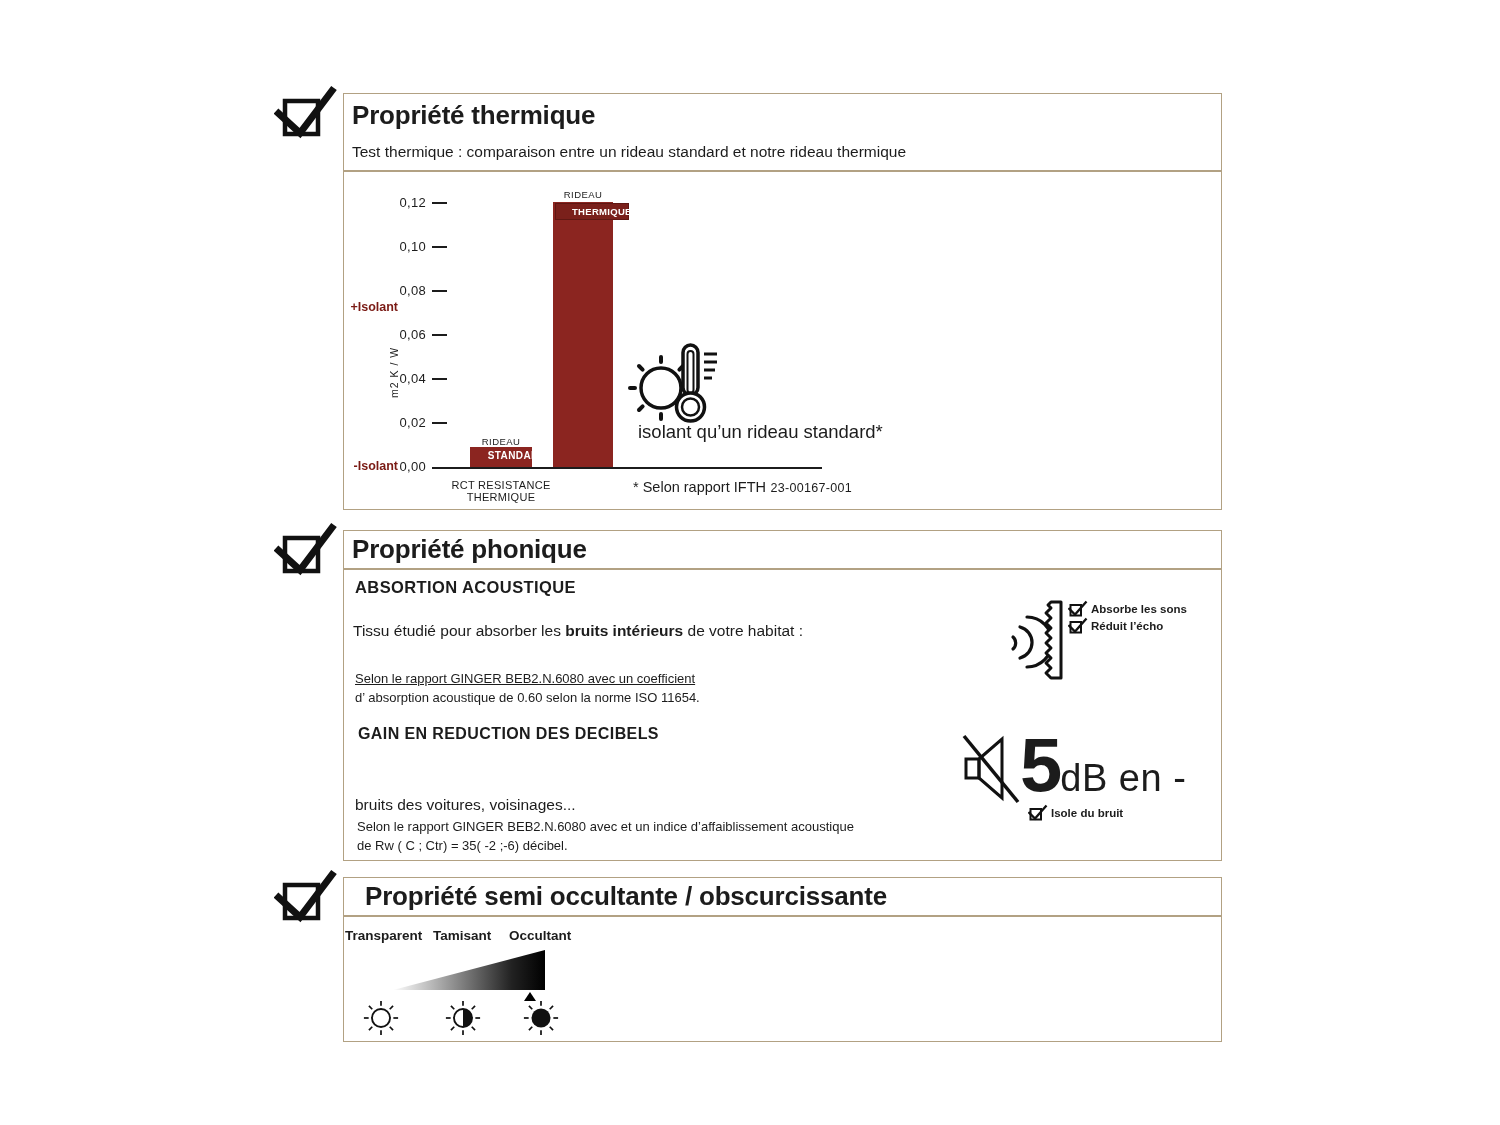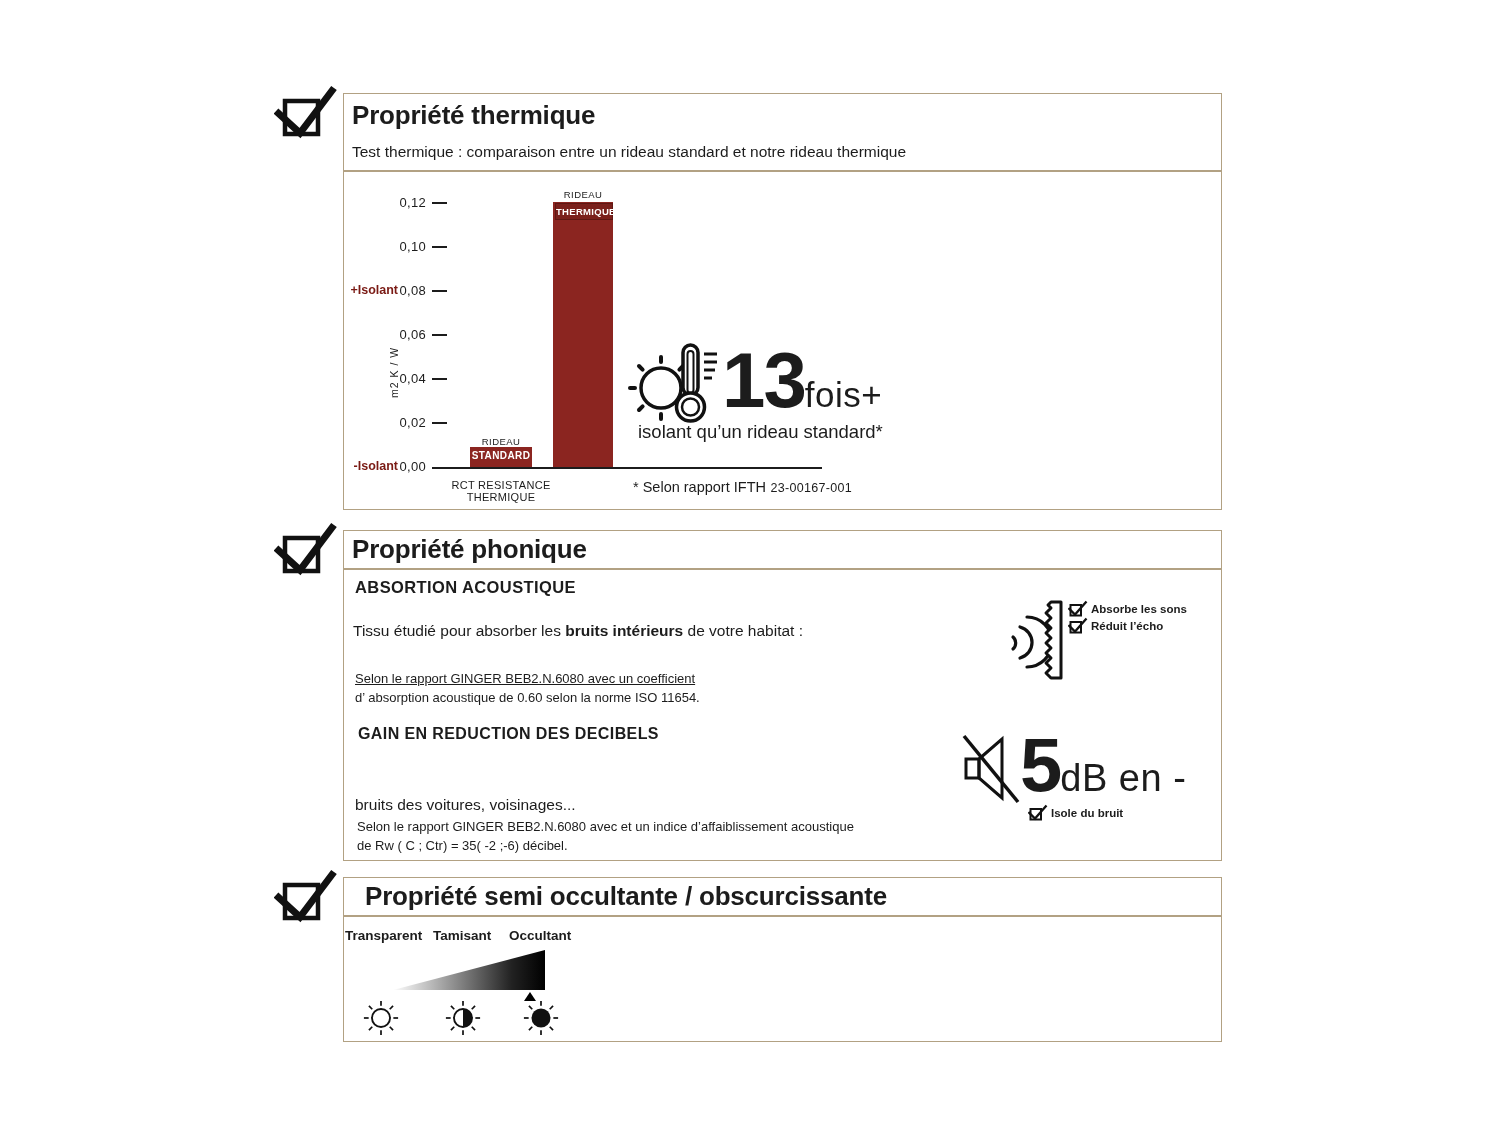--- a/index.html
+++ b/index.html
@@ -8,21 +8,21 @@
   .abs{position:absolute;}
   .box{position:absolute;border:1.6px solid #b2a183;background:#fff;box-sizing:border-box;}
   .divline{position:absolute;height:1.6px;background:#b2a183;}
   .sec-title{font-size:26px;font-weight:700;letter-spacing:-0.2px;white-space:nowrap;}
   .subtitle{font-size:15.5px;white-space:nowrap;}
   .ytick-label{position:absolute;width:58px;text-align:right;font-size:13px;letter-spacing:0.3px;}
   .ytick-dash{position:absolute;width:15px;height:2px;background:#1c1c1c;}
   .isolant{position:absolute;width:55px;text-align:right;font-size:12.5px;font-weight:700;color:#7a1a14;}
   .bar{position:absolute;bottom:658px;background:#8b2520;}
   .bar-top-label{position:absolute;text-align:center;font-size:9.5px;letter-spacing:0.4px;}
-  .bar-in-label{position:absolute;text-align:center;color:#fff;font-weight:700;}
+  .bar-in-label{position:absolute;text-align:center;color:#fff;font-weight:700;padding-left:16px;}
   .bodytext{font-size:15.5px;white-space:nowrap;}
   .smalltext{font-size:13px;white-space:nowrap;}
   .caps-head{font-size:16.5px;font-weight:600;letter-spacing:0.4px;white-space:nowrap;}
   .bignum-row{position:absolute;display:flex;align-items:baseline;white-space:nowrap;}
   .bignum{font-size:78px;font-weight:700;line-height:1;letter-spacing:-2px;}
   .bigsuffix{font-size:35px;font-weight:400;letter-spacing:0.5px;}
   .checkrow{position:absolute;display:flex;align-items:center;gap:3px;white-space:nowrap;}
   .checkrow span{font-size:11.5px;font-weight:700;}
   .opacity-label{position:absolute;font-size:13.5px;font-weight:600;white-space:nowrap;}
   .wedge{position:absolute;left:393px;top:950px;width:152px;height:40px;
@@ -57,21 +57,21 @@
   <div class="ytick-label" style="left:368px;top:415px;">0,02</div>
   <div class="ytick-label" style="left:368px;top:459px;">0,00</div>
 
   <div class="ytick-dash" style="left:432px;top:202px;"></div>
   <div class="ytick-dash" style="left:432px;top:246px;"></div>
   <div class="ytick-dash" style="left:432px;top:290px;"></div>
   <div class="ytick-dash" style="left:432px;top:334px;"></div>
   <div class="ytick-dash" style="left:432px;top:378px;"></div>
   <div class="ytick-dash" style="left:432px;top:422px;"></div>
 
-  <div class="isolant" style="left:343px;top:283px;">+Isolant</div>
+  <div class="isolant" style="left:343px;top:300px;">+Isolant</div>
   <div class="isolant" style="left:343px;top:459px;">-Isolant</div>
 
   <div class="abs" style="left:388px;top:398px;font-size:10.5px;letter-spacing:1px;transform:rotate(-90deg);transform-origin:top left;white-space:nowrap;">m2  K / W</div>
 
   <div class="abs" style="left:432px;top:467px;width:390px;height:2px;background:#1c1c1c;"></div>
 
   <div class="bar" style="left: 470px; width: 62px; height: 20px; background: rgb(139, 37, 32);"></div>
   <div class="bar-top-label" style="left:470px;top:436px;width:62px;">RIDEAU</div>
   <div class="bar-in-label" style="left:470px;top:450px;width:62px;font-size:10px;letter-spacing:0.4px;">STANDARD</div>
 
@@ -102,24 +102,20 @@
     <circle cx="62.5" cy="65" r="8.5" fill="none" stroke="#111" stroke-width="2.5"></circle>
     <rect x="59.5" y="9" width="6" height="42" rx="3" fill="none" stroke="#111" stroke-width="2"></rect>
     <g stroke="#111" stroke-width="3" stroke-linecap="butt">
       <line x1="76" y1="12" x2="89" y2="12"></line>
       <line x1="76" y1="20" x2="89" y2="20"></line>
       <line x1="76" y1="28" x2="87" y2="28"></line>
       <line x1="76" y1="36" x2="84" y2="36"></line>
     </g>
   </svg>
 
-  <div class="bignum-row" style="left:722px;top:341px;">
-    <span class="bignum">13</span>
-    <span class="bigsuffix">fois+</span>
-  </div>
   <div class="abs" style="left:638px;top:421px;font-size:18.5px;white-space:nowrap;">isolant qu’un rideau standard*</div>
 
   <svg class="abs" style="left:274px;top:521px;" width="64" height="56" viewBox="0 0 64 56">
     <rect x="11" y="17" width="33" height="33" fill="none" stroke="#111" stroke-width="4.5"></rect>
     <polyline points="2,27 26,49 60,4" fill="none" stroke="#111" stroke-width="7"></polyline>
   </svg>
 
   <div class="box" style="left:343px;top:530px;width:879px;height:331px;"></div>
   <div class="divline" style="left:344px;top:568px;width:877px;"></div>
 

